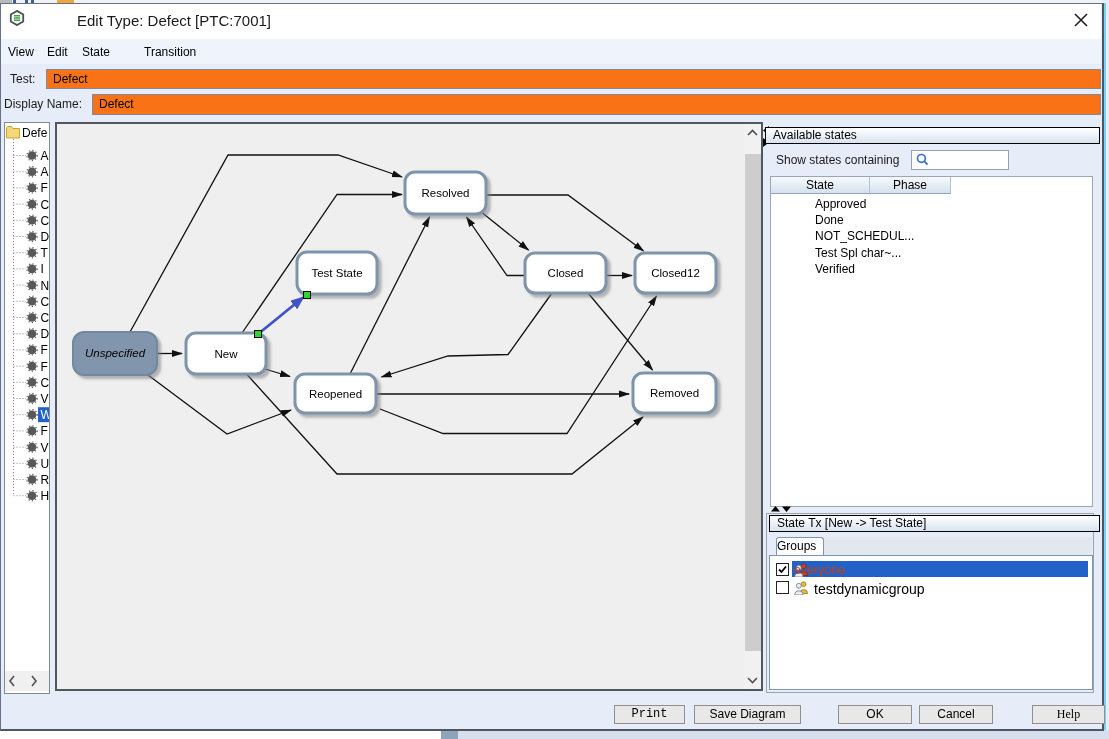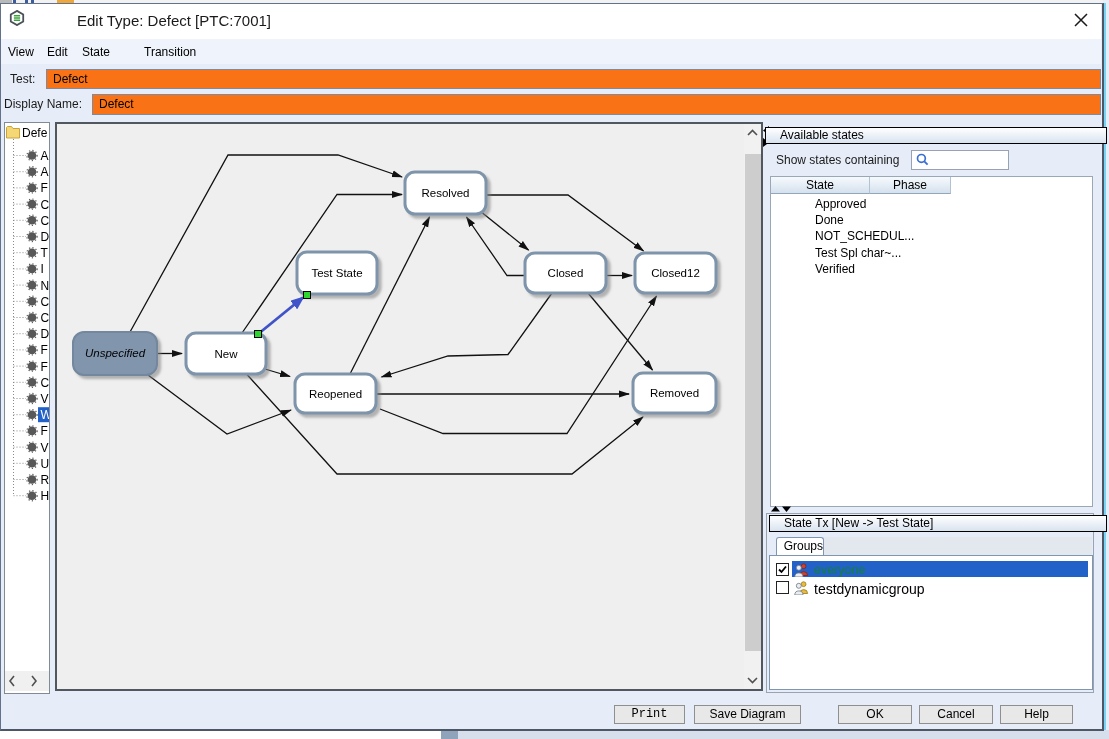--- a/index.html
+++ b/index.html
@@ -6,21 +6,21 @@
 body{width:1109px;height:739px;position:relative;font-family:"Liberation Sans",sans-serif;background:#ffffff;overflow:hidden;}
 .abs{position:absolute;}
 #win{left:0;top:3px;width:1101px;height:725px;background:#e6ecf8;border:1px solid #64718a;border-right:2px solid #4d5664;border-bottom:2px solid #4d5664;}
 #titlebar{left:1px;top:4px;width:1100px;height:35px;background:#ffffff;}
 #title{left:33px;top:12px;font-size:15px;color:#1a1a1a;margin-left:44px;}
 #menubar{left:1px;top:39px;width:1100px;height:25px;background:#eff3fb;}
 .menu{top:45px;font-size:12px;color:#000;}
 .lbl{font-size:12px;color:#1a1a1a;}
 .field{background:#f97316;border:1px solid #7e8aa0;font-size:12px;color:#000;}
 .btn{background:#e8e8e8;border:1px solid #8f8f8f;font-size:12px;color:#000;text-align:center;line-height:17px;height:17px;}
-.hdrbar{border:1px solid #000;background:linear-gradient(180deg,#ffffff,#d8e3f0);font-size:12px;color:#000;line-height:15px;padding-left:14px;}
+.hdrbar{border:1px solid #000;background:linear-gradient(180deg,#ffffff,#d8e3f0);font-size:12px;color:#000;line-height:15px;padding-left:7px;}
 </style>
 </head>
 <body>
 
 <div class="abs" style="left:0;top:0;width:1109px;height:3px;background:#f2f2f2;"></div>
 <div class="abs" style="left:0;top:0;width:12px;height:3px;background:#b9b9b9;"></div>
 <div class="abs" style="left:13px;top:0;width:3px;height:3px;background:#3c5c9e;"></div>
 <div class="abs" style="left:25px;top:0;width:3px;height:3px;background:#3c5c9e;"></div>
 <div class="abs" style="left:31px;top:0;width:3px;height:3px;background:#3c5c9e;"></div>
 <div class="abs" style="left:57px;top:0;width:17px;height:3px;background:#eda73d;"></div>
@@ -213,42 +213,42 @@
 <div class="abs" style="left:815px;top:196px;font-size:12px;line-height:16.2px;color:#000;">Approved<br>Done<br>NOT_SCHEDUL...<br>Test Spl char~...<br>Verified</div>
 
 <svg class="abs" style="left:771px;top:506px;" width="22" height="6" viewBox="0 0 22 6">
  <path d="M0 5.5 L4.5 0 L9 5.5 Z" fill="#000"></path>
  <path d="M11 0.5 L20 0.5 L15.5 6 Z" fill="#000"></path>
 </svg>
 
 <div class="abs" style="left:766px;top:513px;width:326px;height:178px;border:1px solid #99a3b2;"></div>
 <div class="abs hdrbar" style="left:769px;top:515px;width:322px;height:15px;">State Tx [New -&gt; Test State]</div>
 <div class="abs" style="left:824px;top:537px;width:268px;height:18px;background:#e3e7ee;"></div>
-<div class="abs" style="left:776px;top:537px;width:46px;height:17px;background:#fff;border:1px solid #7f96b2;border-bottom:none;border-radius:3px 3px 0 0;font-size:12px;text-align:right;line-height:17px;">Groups</div>
+<div class="abs" style="left:776px;top:537px;width:46px;height:17px;background:#fff;border:1px solid #7f96b2;border-bottom:none;border-radius:3px 3px 0 0;font-size:12px;text-align:left;line-height:17px;">Groups</div>
 <div class="abs" style="left:769px;top:555px;width:322px;height:133px;background:#fff;border:1px solid #7f96b2;"></div>
 
 <div class="abs" style="left:792px;top:561px;width:296px;height:16px;background:#2161c8;"></div>
 <div class="abs" style="left:776px;top:563px;width:11px;height:11px;background:#fff;border:1px solid #222;"></div>
 <svg class="abs" style="left:777px;top:564px;" width="11" height="11" viewBox="0 0 11 11">
  <path d="M2 5.5 L4.5 8 L9 2.5" fill="none" stroke="#000" stroke-width="1.8"></path>
 </svg>
 <svg class="abs" style="left:794px;top:562px;" width="15" height="15" viewBox="0 0 15 15">
  <circle cx="9.6" cy="4.2" r="2.4" fill="#c44537" stroke="#7d2318" stroke-width="0.8"></circle>
  <path d="M5.8 13.5 a3.9 3.9 0 0 1 7.8 0 Z" fill="#c44537" stroke="#7d2318" stroke-width="0.8"></path>
  <circle cx="4.8" cy="5.8" r="2.5" fill="#e9ecf0" stroke="#6f7a86" stroke-width="0.8"></circle>
  <path d="M0.8 15 a4.1 4.1 0 0 1 8.2 0 Z" fill="#e9ecf0" stroke="#6f7a86" stroke-width="0.8"></path>
 </svg>
-<div class="abs" style="left:814px;top:563px;font-size:12.5px;color:#15803d;">everyone</div>
+<div class="abs" style="left:794px;top:563px;font-size:12.5px;color:#c2410c;">everyone</div>
 
 <div class="abs" style="left:776px;top:581px;width:11px;height:11px;background:#fff;border:1px solid #222;"></div>
 <svg class="abs" style="left:794px;top:580px;" width="15" height="15" viewBox="0 0 15 15">
  <circle cx="9.6" cy="4.2" r="2.4" fill="#e8bc3e" stroke="#9a7a1c" stroke-width="0.8"></circle>
  <path d="M5.8 13.5 a3.9 3.9 0 0 1 7.8 0 Z" fill="#e8bc3e" stroke="#9a7a1c" stroke-width="0.8"></path>
  <circle cx="4.8" cy="5.8" r="2.5" fill="#e9ecf0" stroke="#6f7a86" stroke-width="0.8"></circle>
  <path d="M0.8 15 a4.1 4.1 0 0 1 8.2 0 Z" fill="#e9ecf0" stroke="#6f7a86" stroke-width="0.8"></path>
 </svg>
 <div class="abs" style="left:814px;top:581px;font-size:14px;color:#000;">testdynamicgroup</div>
 
 <div class="abs btn" style="left:614px;top:705px;width:69px;font-family:Liberation Mono, monospace;">Print</div>
 <div class="abs btn" style="left:694px;top:705px;width:105px;">Save Diagram</div>
 <div class="abs btn" style="left:838px;top:705px;width:72px;">OK</div>
 <div class="abs btn" style="left:919px;top:705px;width:72px;">Cancel</div>
-<div class="abs btn" style="left:1000px;top:705px;width:71px;">Help</div>
+<div class="abs btn" style="left:1032px;top:705px;width:71px;font-family:Liberation Serif, serif;">Help</div>
 
 </body></html>

